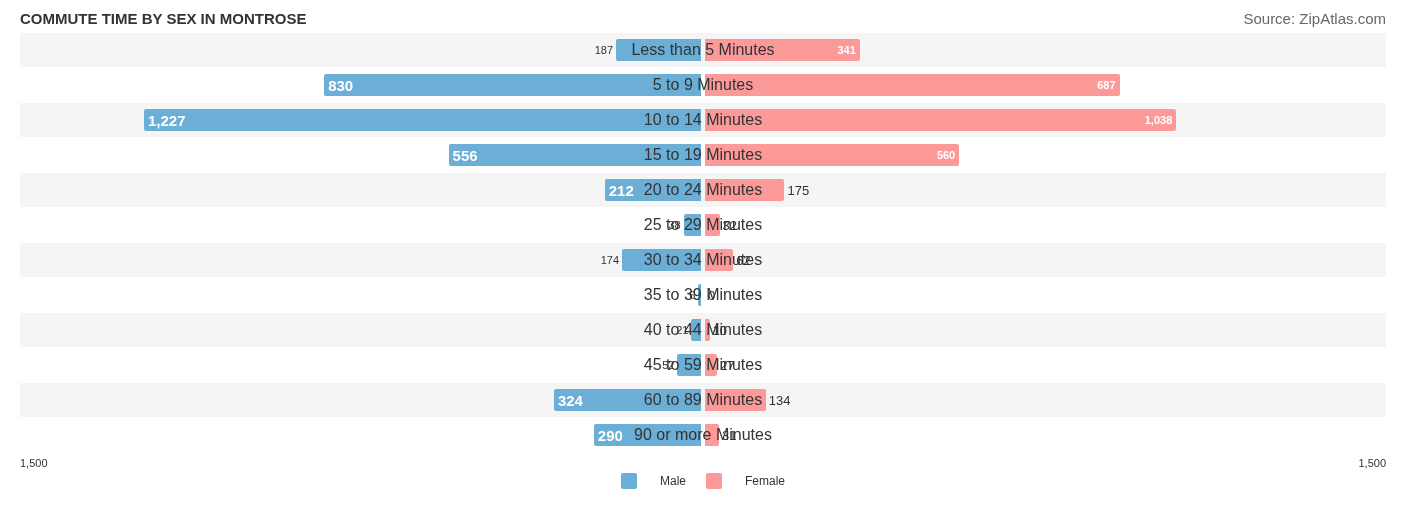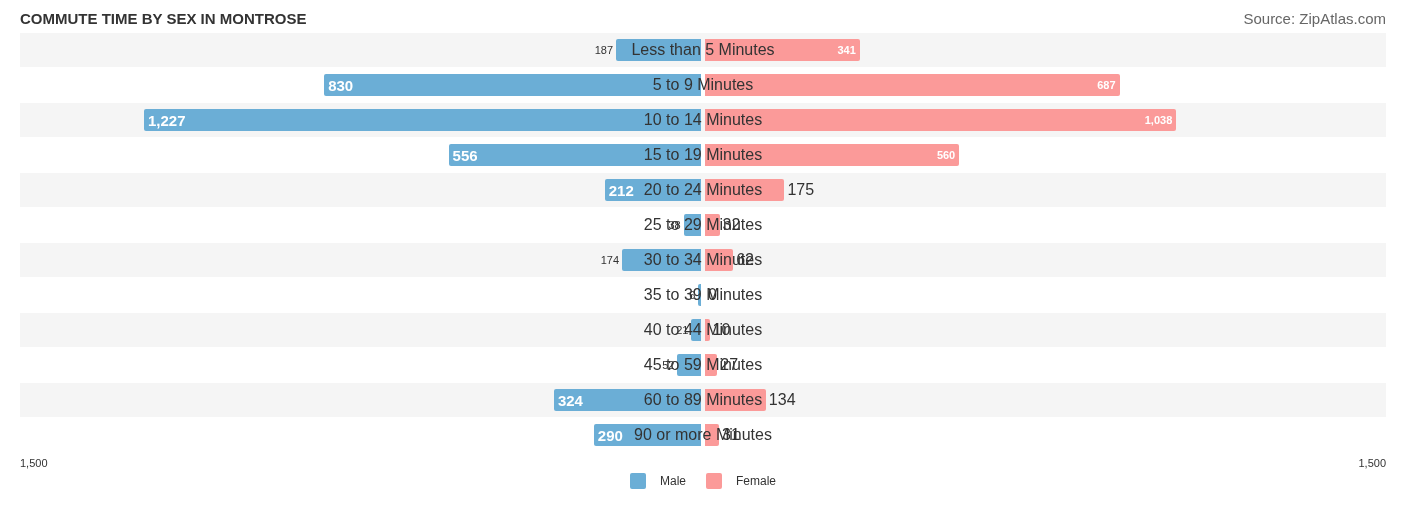--- a/index.html
+++ b/index.html
@@ -97,21 +97,21 @@
       border-radius: 0 2px 2px 0;
       position: relative;
     }
     .val-left {
       font-size: 11px;
       color: #333;
       margin-right: 3px;
       white-space: nowrap;
     }
     .val-right {
-      font-size: 16px;
+      font-size: 13px;
       color: #333;
       margin-left: 3px;
       white-space: nowrap;
     }
     .val-on-bar-left {
       font-size: 15px;
       color: #fff;
       font-weight: bold;
       position: absolute;
       left: 4px;
@@ -136,21 +136,21 @@
       justify-content: center;
       align-items: center;
       gap: 20px;
       margin-top: 4px;
       font-size: 12px;
       color: #333;
     }
     .legend-item {
       display: flex;
       align-items: center;
-      gap: 14px;
+      gap: 23px;
     }
     .legend-box {
       width: 16px;
       height: 16px;
       border-radius: 2px;
     }
     .bar-wrapper-left {
       display: flex;
       align-items: center;
       justify-content: flex-end;

